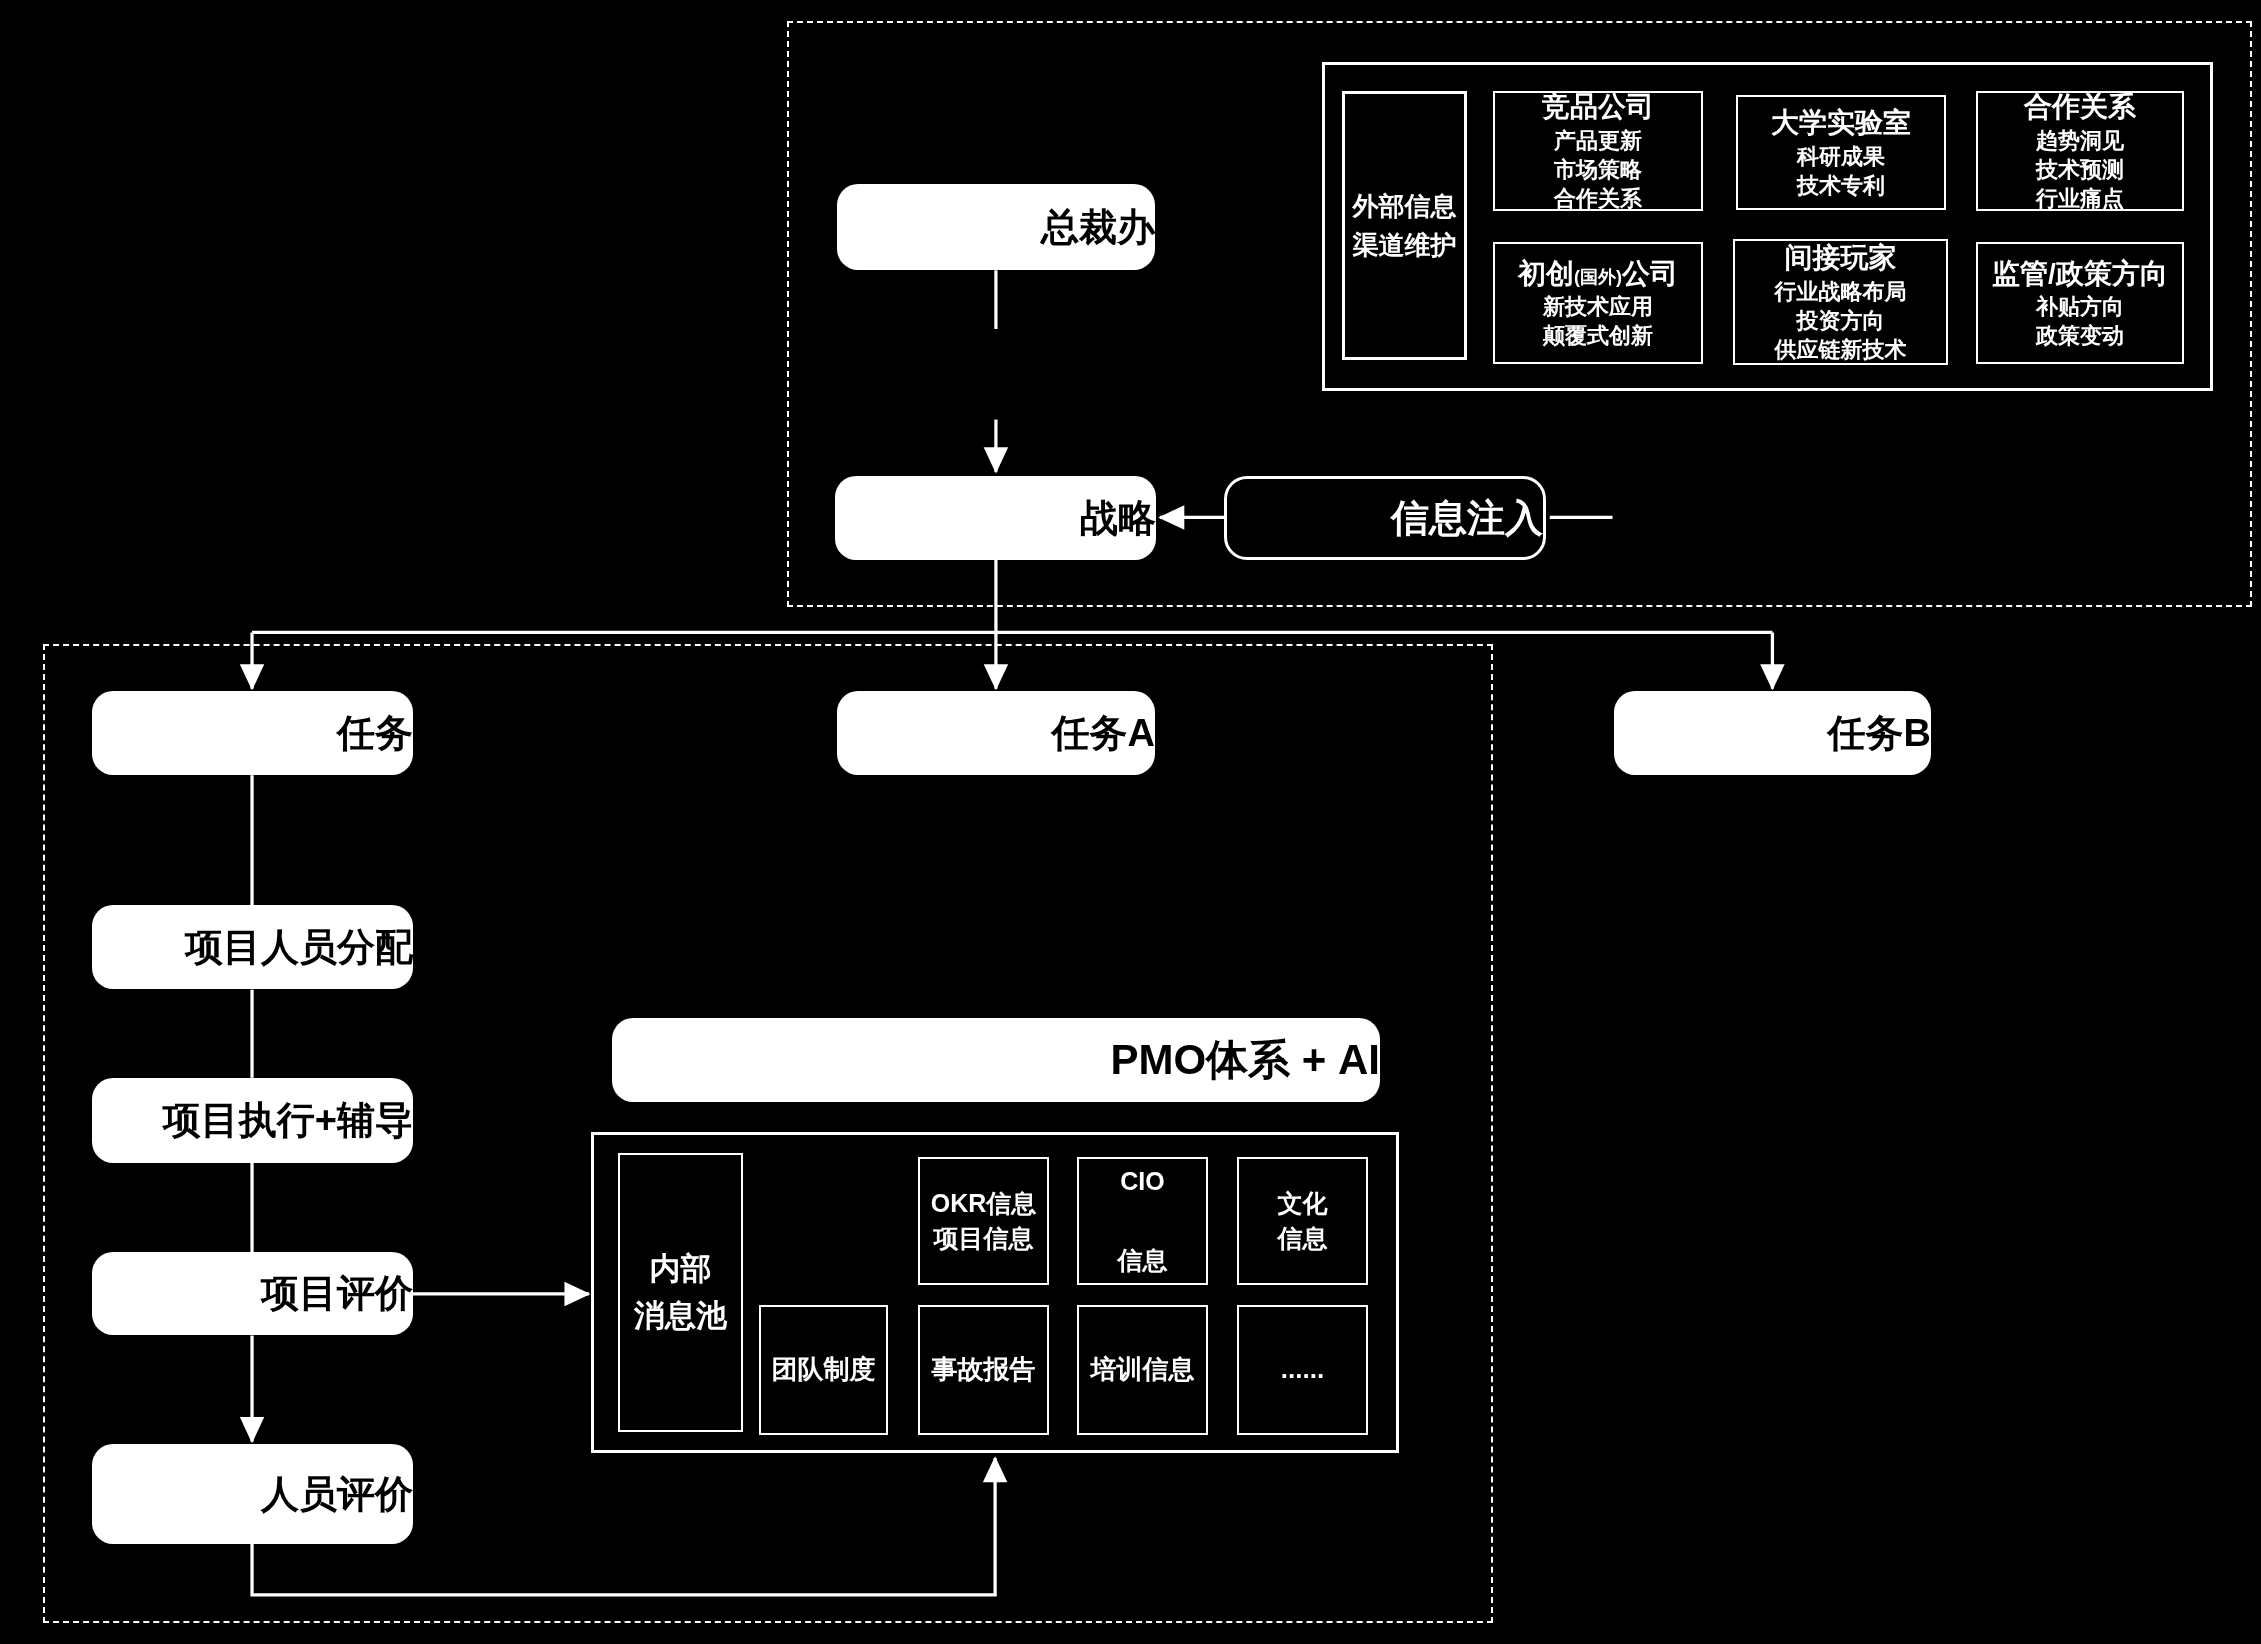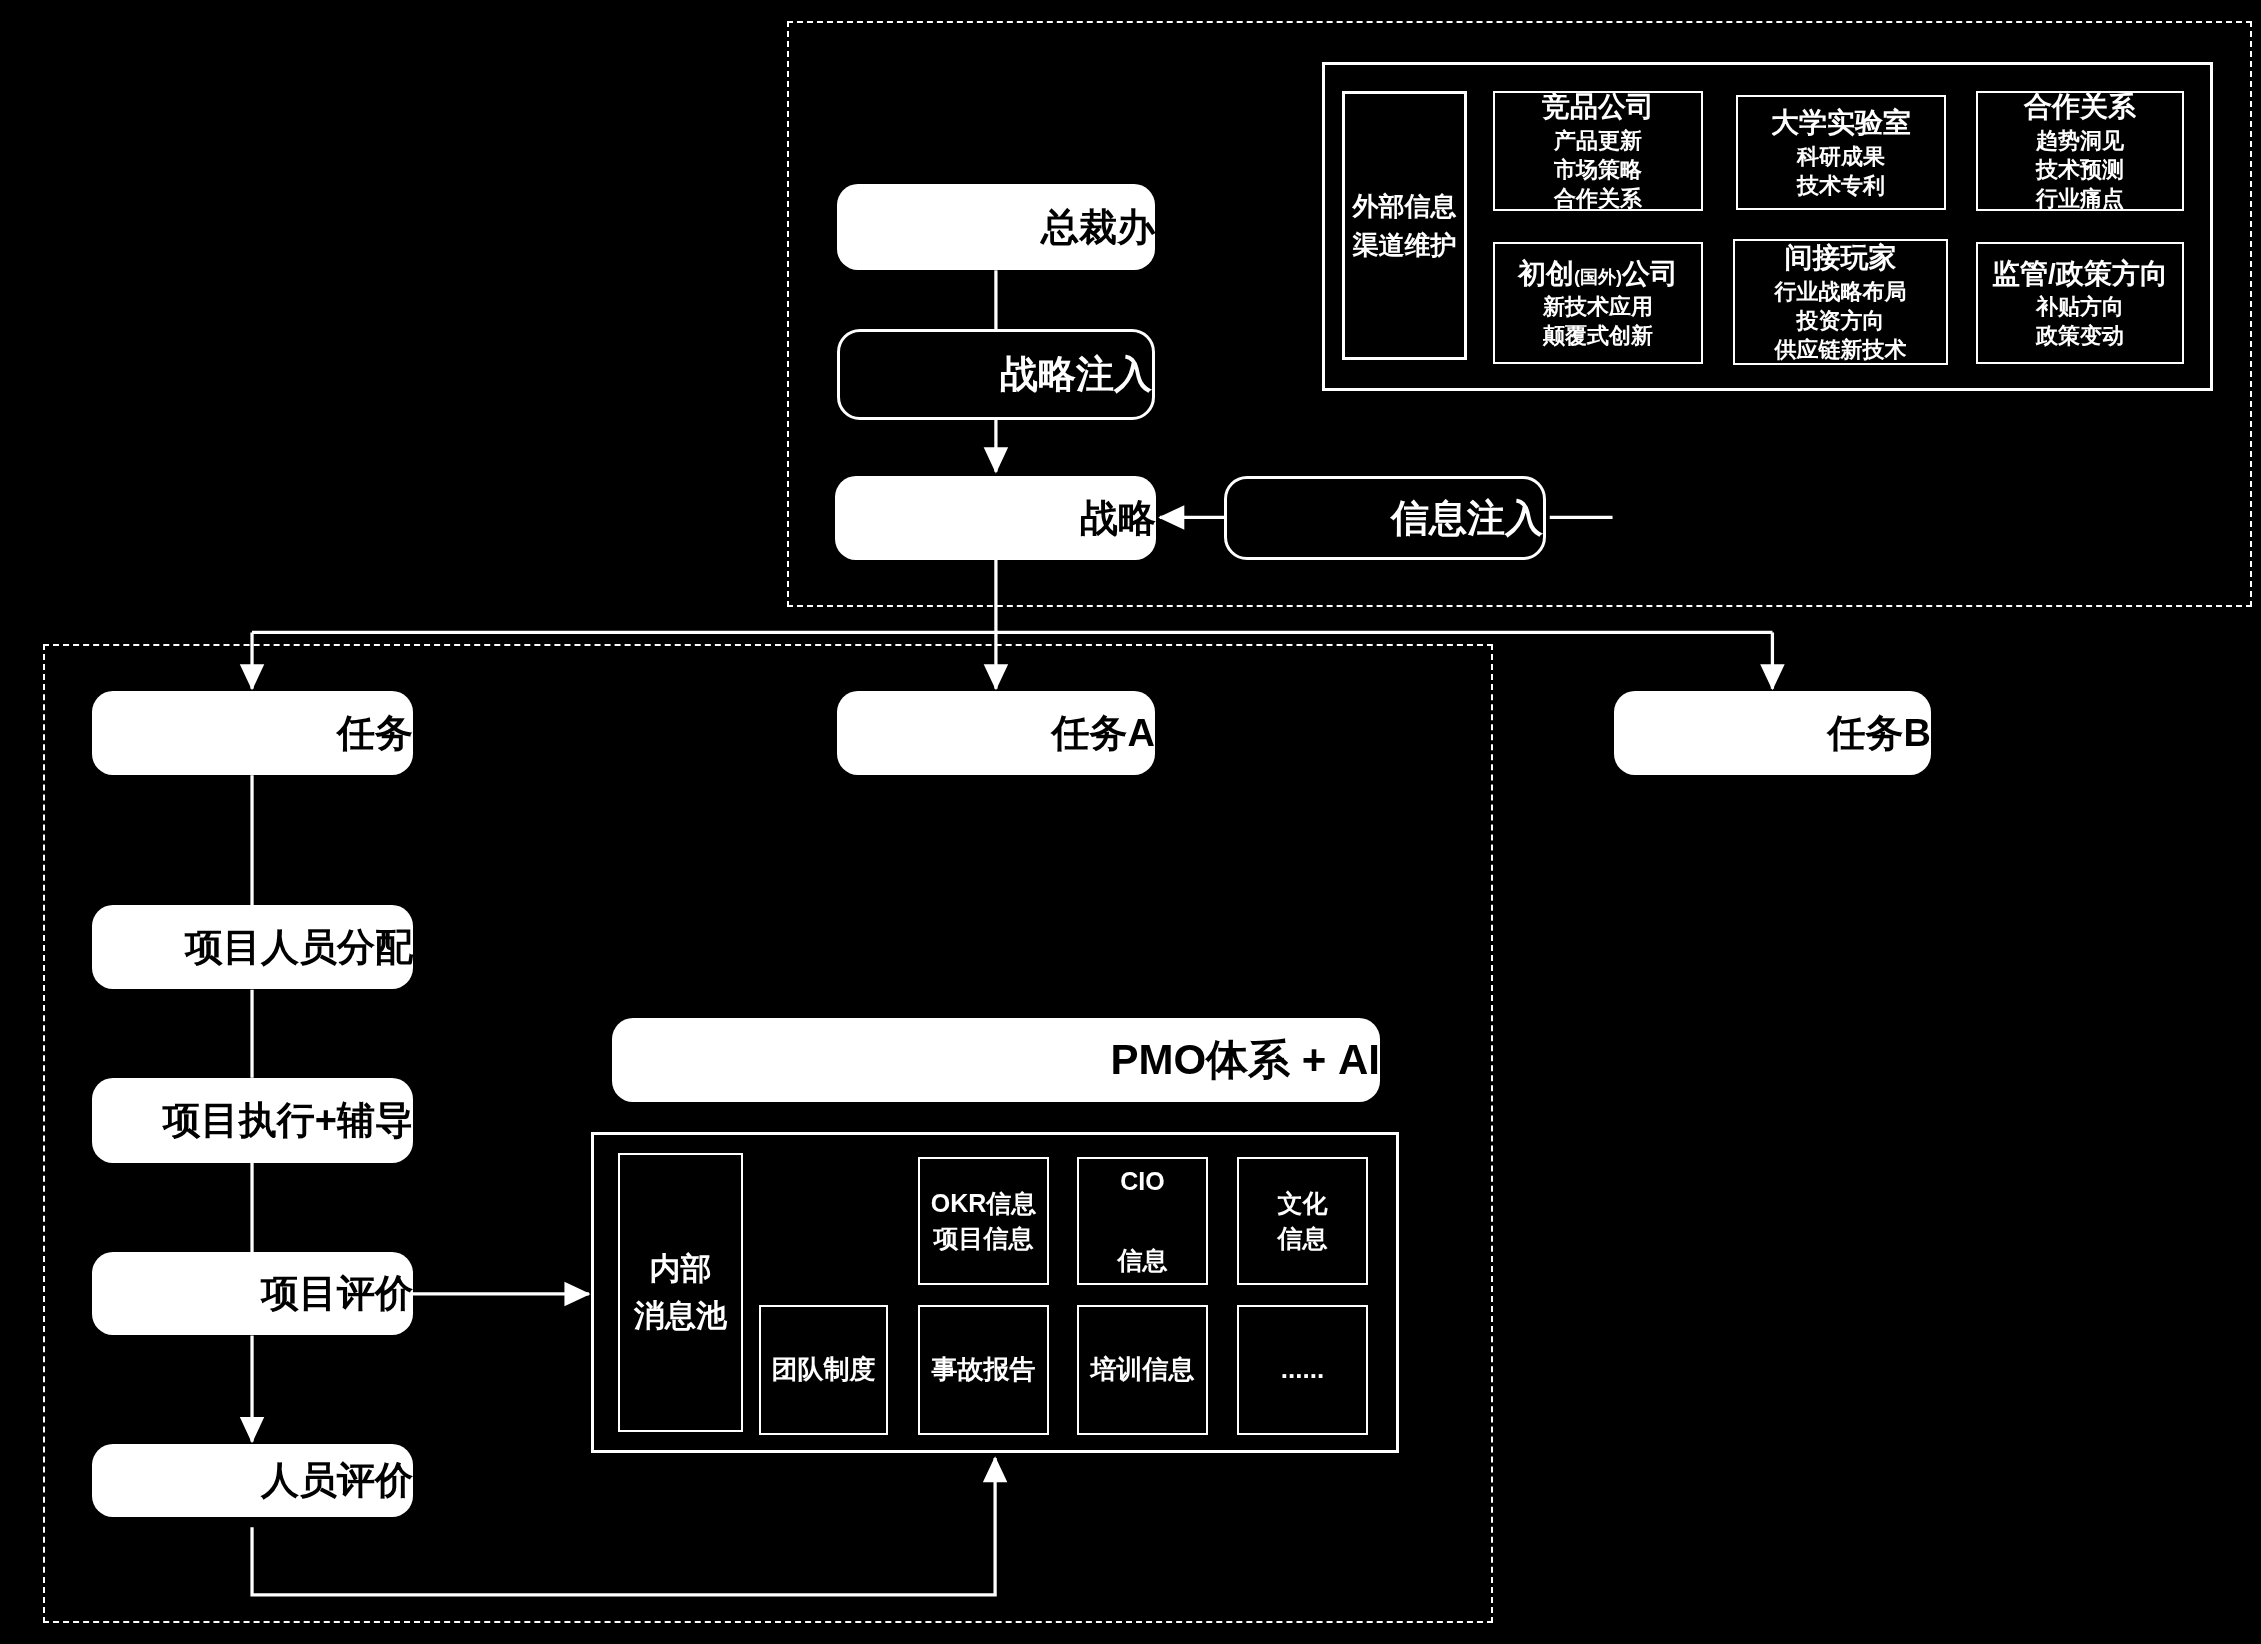--- a/index.html
+++ b/index.html
@@ -64,23 +64,20 @@
       <path d="M309 1425 L309 1535"></path>
       <path d="M309 1637 L309 1767" marker-end="url(#arr)"></path>
       <path d="M506 1586 L722 1586" marker-end="url(#arr)"></path>
       <path d="M309 1872 L309 1955 L1220 1955 L1220 1787" marker-end="url(#arr)"></path>
     </g>
   </svg>
 
   <div class="node" style="left:837px;top:184px;width:318px;height:86px;">
     <span>总裁办</span>
   </div>
-  <div class="node node--dark" style="left:837px;top:329px;width:318px;height:91px;">
-    <span>战略注入</span>
-  </div>
   <div class="node" style="left:835px;top:476px;width:321px;height:84px;">
     <span>战略</span>
   </div>
   <div class="node node--dark" style="left:1224px;top:476px;width:322px;height:84px;">
     <span>信息注入</span>
   </div>
 
   <div class="panel" style="left:1322px;top:62px;width:891px;height:329px;"></div>
   <div class="sideLabel" style="left:1342px;top:91px;width:125px;height:269px;">
     <div>外部信息</div>
@@ -139,21 +136,21 @@
   </div>
   <div class="node" style="left:92px;top:905px;width:321px;height:84px;">
     <span>项目人员分配</span>
   </div>
   <div class="node" style="left:92px;top:1078px;width:321px;height:85px;">
     <span>项目执行+辅导</span>
   </div>
   <div class="node" style="left:92px;top:1252px;width:321px;height:83px;">
     <span>项目评价</span>
   </div>
-  <div class="node" style="left:92px;top:1444px;width:321px;height:73px;">
+  <div class="node" style="left:92px;top:1444px;width:321px;height:100px;">
     <span>人员评价</span>
   </div>
   <div class="node node--wide" style="left:612px;top:1018px;width:768px;height:84px;">
     <span>PMO体系 + AI</span>
   </div>
 
   <div class="panel" style="left:591px;top:1132px;width:808px;height:321px;"></div>
   <div class="sideLabel poolSide" style="left:618px;top:1153px;width:125px;height:279px;">
     <div>内部</div>
     <div>消息池</div>

